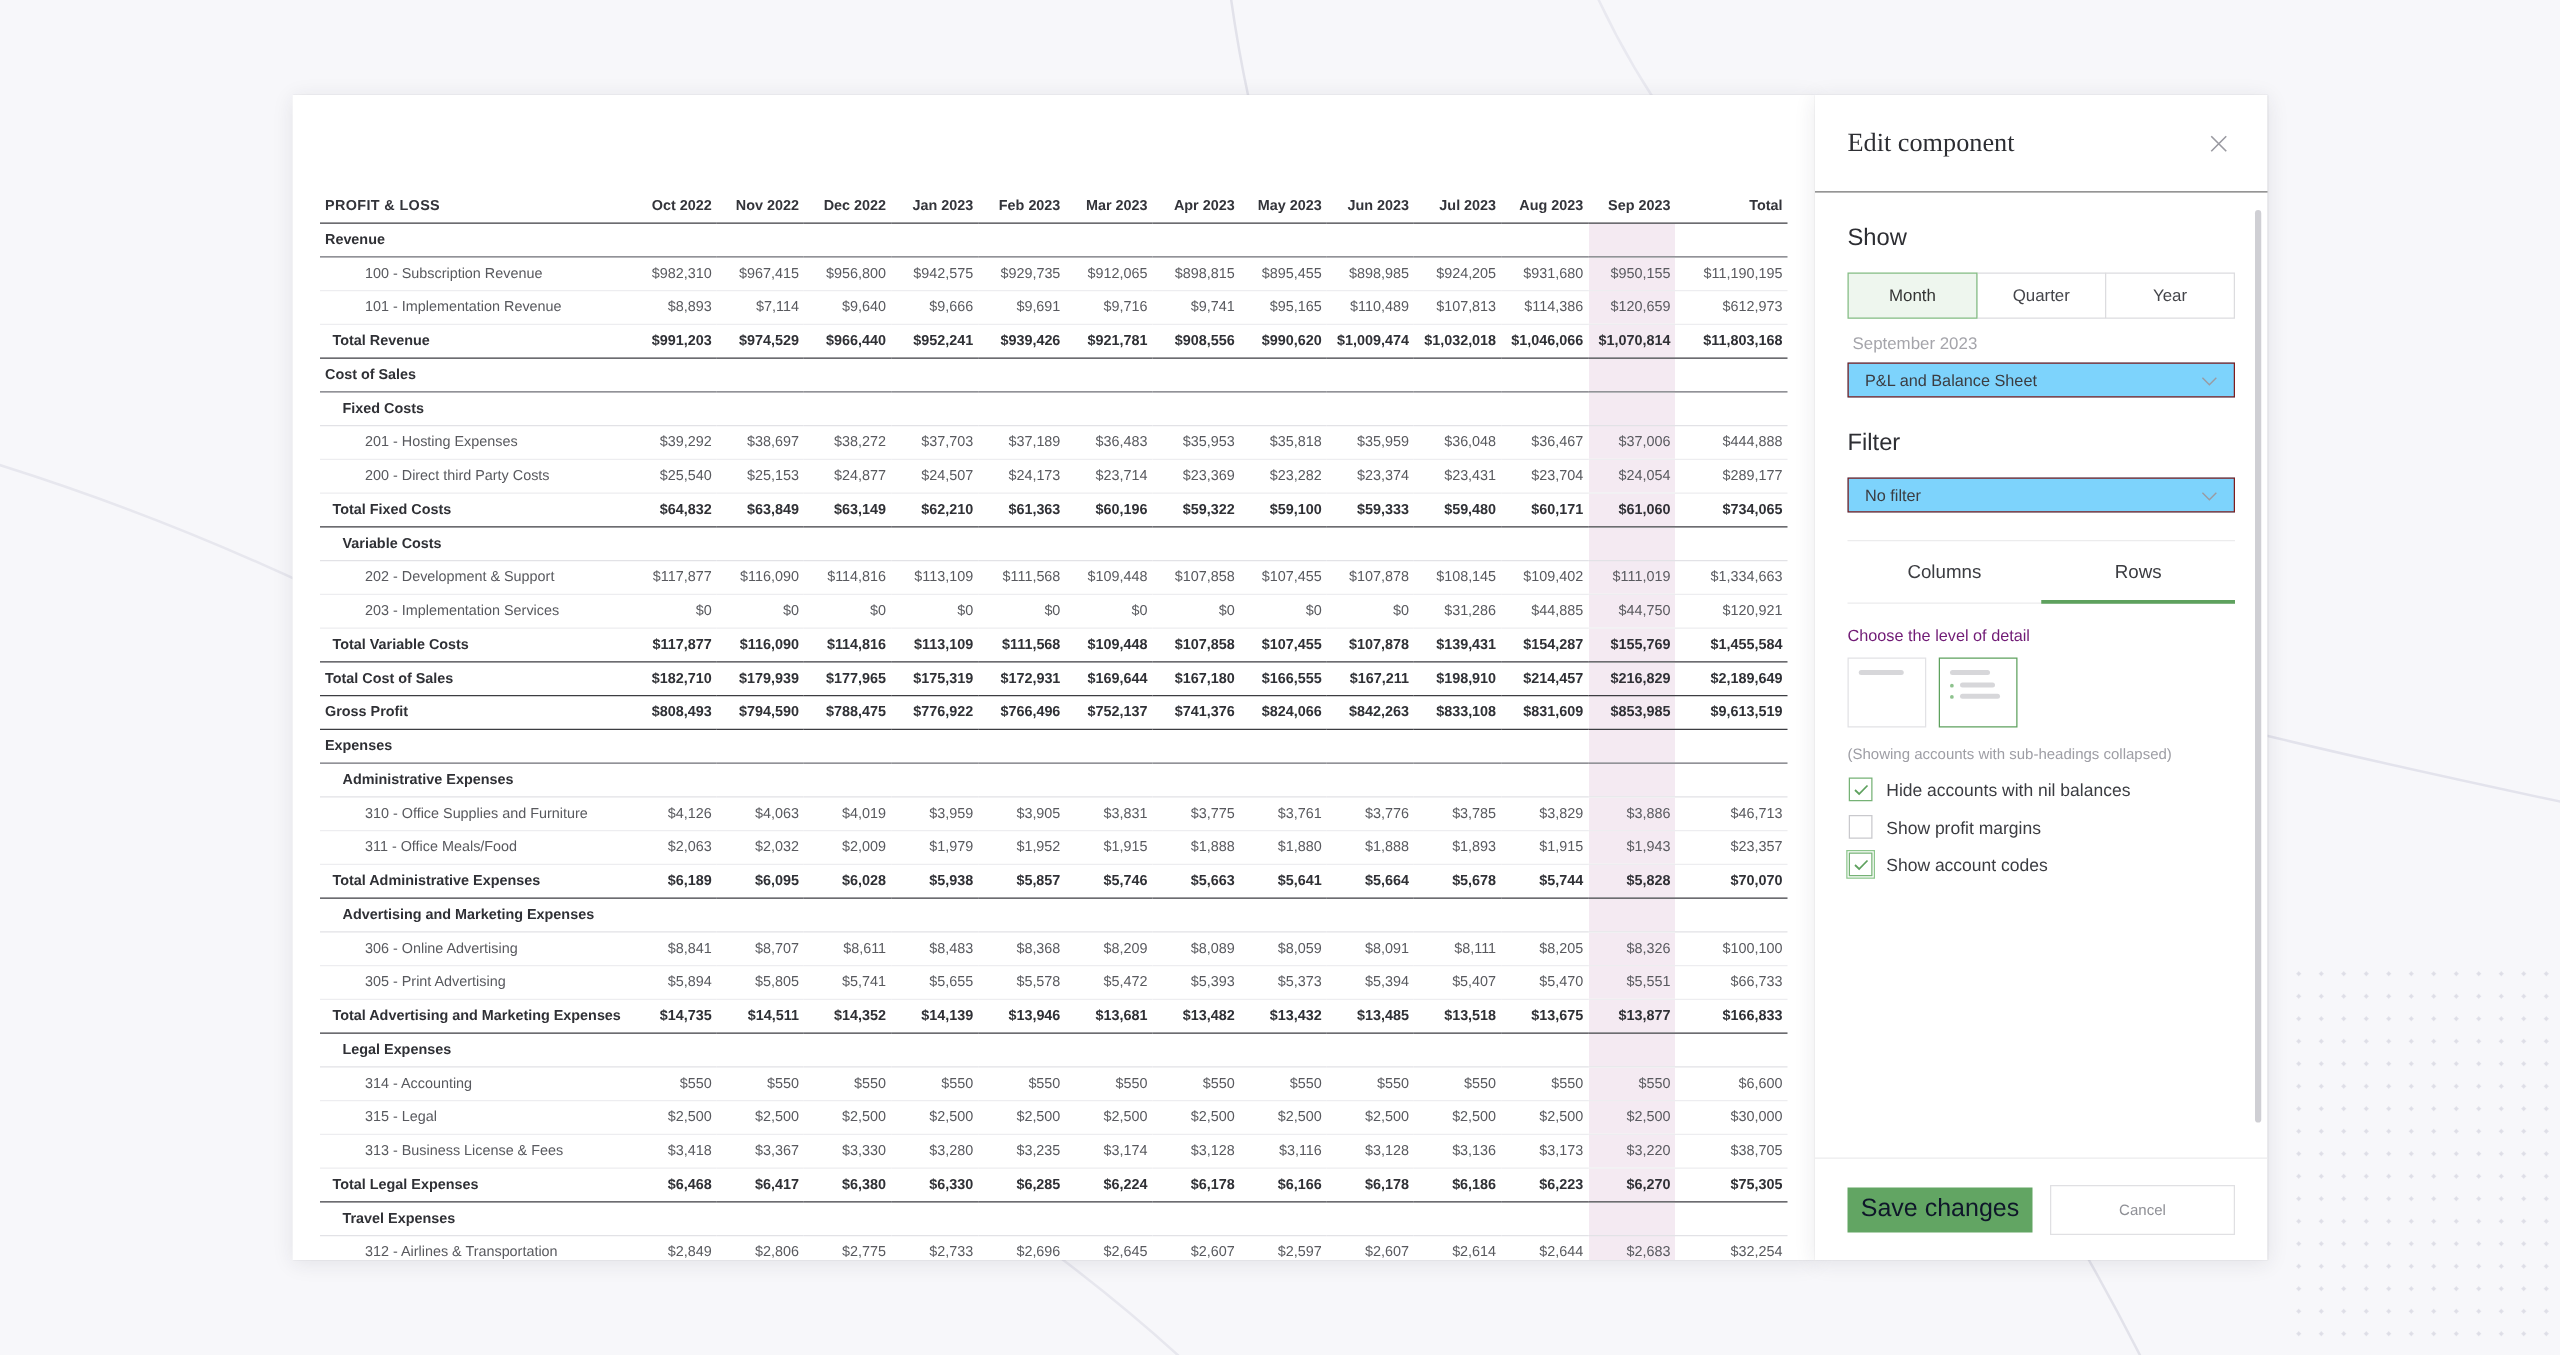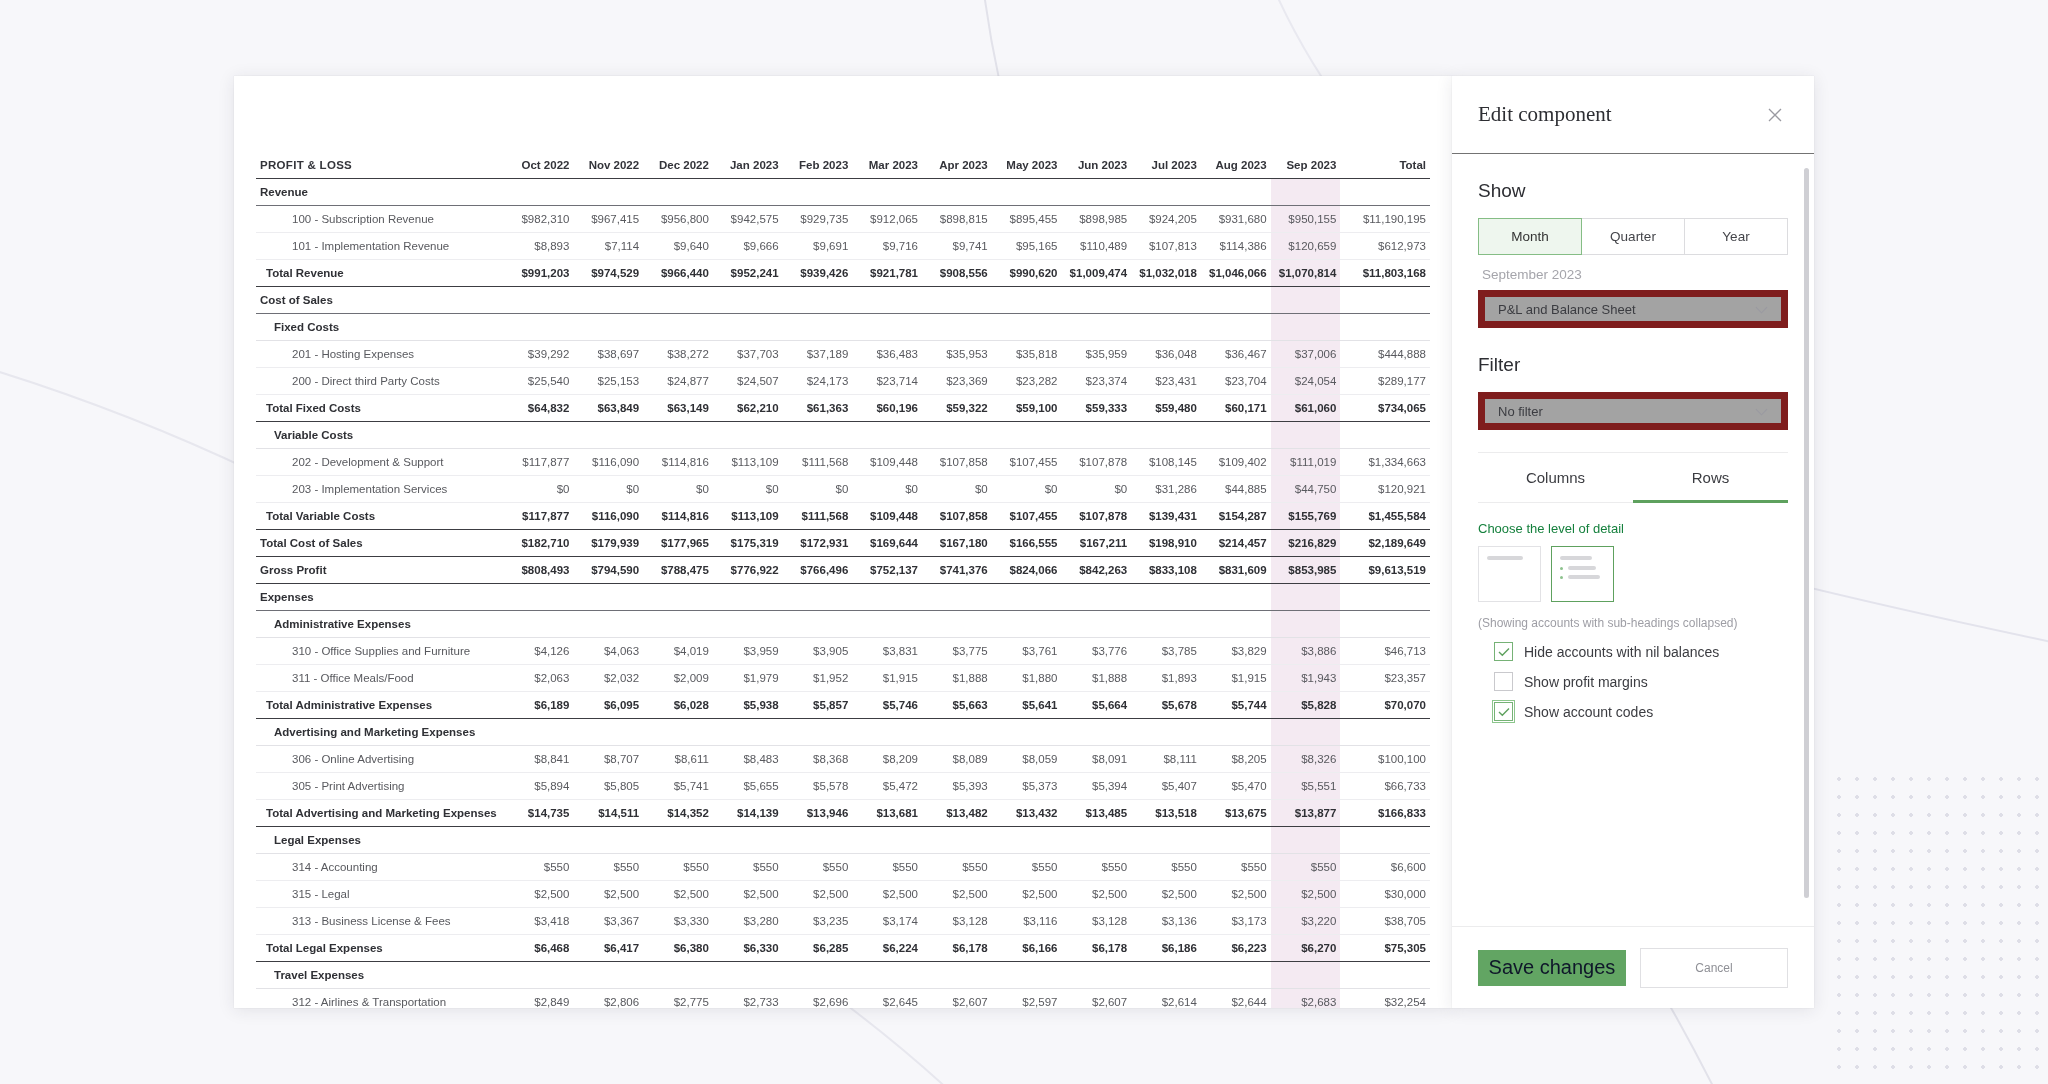--- a/index.html
+++ b/index.html
@@ -100,21 +100,21 @@
     font-size: 13.5px; color: #44454a;
     border: 1px solid #dcdcdf; background: #fff; cursor: pointer;
     margin-left: -1px;
   }
   .seg:first-child { margin-left: 0; }
   .seg.active { background: #eef6ee; border-color: #85bd85; color: #333; position: relative; z-index: 2; }
 
   .period-label { font-size: 13.5px; color: #a5a5ab; margin: 12px 4px 8px; }
 
   .select {
-    height: 38px; border: 7px solid #7f1d1d; background:#a3a3a3;
+    height: 28px; border: 1px solid #7f1d1d; background:#7dd3fc;
     display: flex; align-items: center; justify-content: space-between;
     padding: 0 13px; font-size: 13px; color: #3b3c41; cursor: pointer;
   }
   .chev { width: 13px; height: 8px; }
 
   .divider { height: 1px; background: #ececed; margin: 22px 0 0; }
 
   .tabs { display: flex; border-bottom: 1px solid #ececed; }
   .tab {
     flex: 1 1 0; text-align: center; font-size: 15px; color: #3b3c41;
@@ -125,37 +125,37 @@
 
   .seg-row2 { display: flex; margin-top: 26px; }
   .seg2 {
     flex: 1 1 0; height: 37px; line-height: 35px; text-align: center;
     font-size: 13.5px; color: #44454a;
     border: 1px solid #dcdcdf; background:#fff; cursor: pointer; margin-left: -1px;
   }
   .seg2:first-child { margin-left: 0; }
   .seg2.active { background: #eef6ee; border-color: #85bd85; position: relative; z-index:2; }
 
-  .field-label { font-size: 13px; color: #15803d; margin: 18px 0 10px; }
+  .field-label { font-size: 13px; color: #701a75; margin: 18px 0 10px; }
 
   .detail-opts { display: flex; gap: 10px; }
   .detail-card {
     width: 63px; height: 56px; border: 1px solid #e2e2e5; background:#fff;
     padding: 9px 8px; cursor: pointer;
   }
   .detail-card.active { border: 1.5px solid #5ea15e; }
   .bar { height: 4px; border-radius: 2px; background: #d7d7da; }
   .bar.w1 { width: 36px; }
   .bar.w2 { width: 32px; margin-bottom: 6px; }
   .sub-line { display: flex; align-items: center; gap: 5px; margin-top: 5px; }
   .dot { width: 3px; height: 3px; border-radius: 50%; background: #8dc28d; flex: 0 0 3px; }
 
   .note { font-size: 12px; color: #9e9ea5; margin: 14px 0 12px; }
 
-  .chk-row { display: flex; align-items: center; gap: 11px; margin: 11px 16px; cursor: pointer; }
+  .chk-row { display: flex; align-items: center; gap: 11px; margin: 11px 1px; cursor: pointer; }
   .chk {
     width: 19px; height: 19px; border: 1px solid #c9c9cd; background: #fff;
     flex: 0 0 19px; display:flex; align-items:center; justify-content:center;
   }
   .chk.checked { border-color: #76b276; }
   .chk.focus { outline: 1.5px solid #8cc68c; outline-offset: 1px; }
   .chk-label { font-size: 14px; color: #3b3c41; }
 
   .panel-footer {
     flex: 0 0 82px; border-top: 1px solid #ececed;

